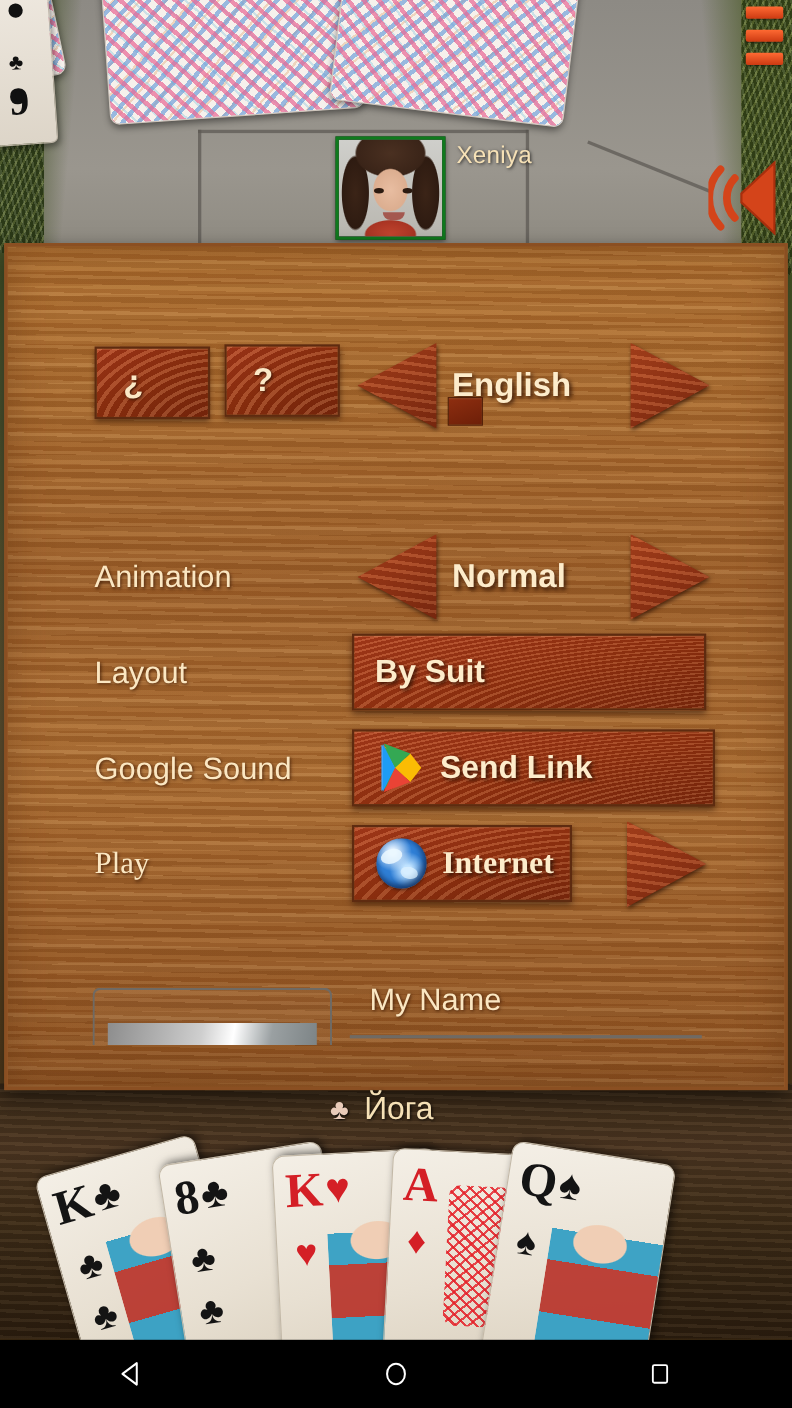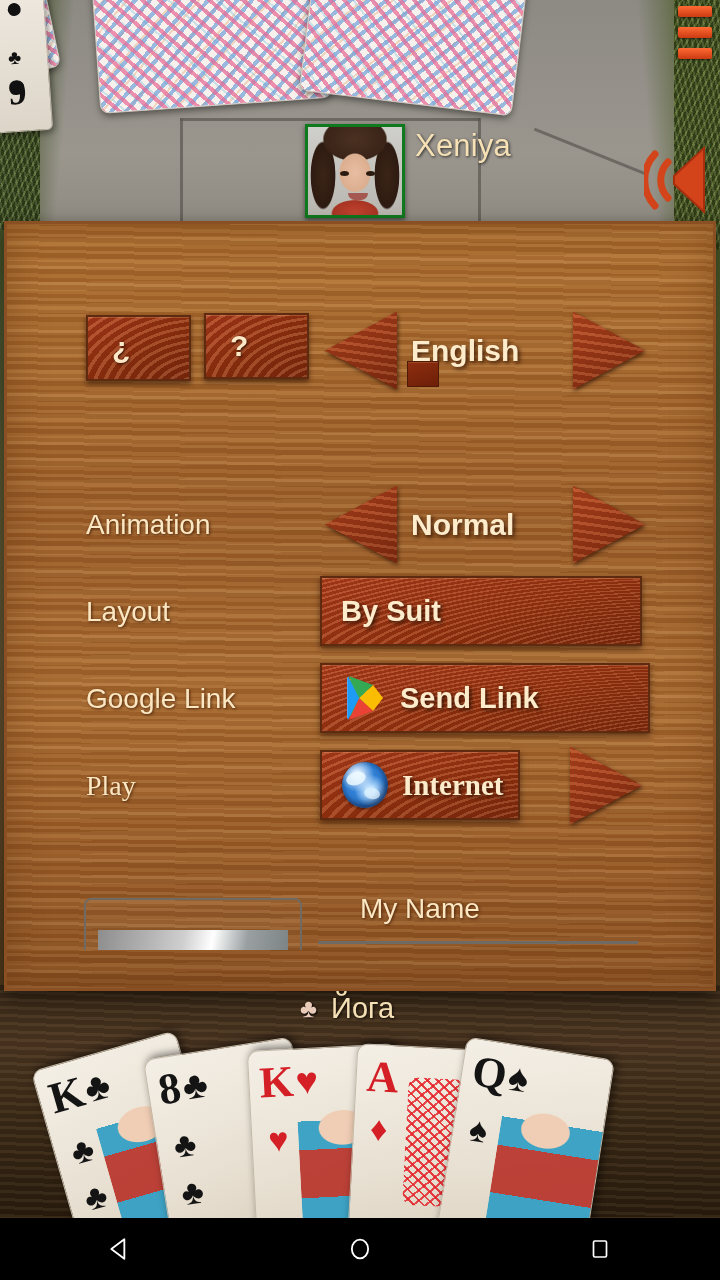--- a/index.html
+++ b/index.html
@@ -91,21 +91,21 @@
       radial-gradient(ellipse 26px 32px at 50% 52%, #e8bda1 0%, #dcae90 58%, rgba(220,174,144,0) 62%),
       radial-gradient(ellipse 44px 30px at 50% 14%, #4a3021 0%, #3a2418 70%, rgba(58,36,24,0) 74%),
       radial-gradient(ellipse 17px 46px at 16% 55%, #3b2417 0%, #2e1b11 70%, rgba(46,27,17,0) 75%),
       radial-gradient(ellipse 17px 46px at 84% 55%, #3b2417 0%, #2e1b11 70%, rgba(46,27,17,0) 75%),
       radial-gradient(ellipse 32px 18px at 50% 98%, #c4452f 0%, #a93524 70%, rgba(169,53,36,0) 75%),
       linear-gradient(180deg,#cfcfcb 0%,#b9b7b0 100%);
   }
   #avatar-wrap .eye { position:absolute; width:9px; height:5px; border-radius:50%; background:#2b1a10; }
   #avatar-wrap .mouth { position:absolute; left:40px; top:66px; width:20px; height:7px;
                         border-radius:0 0 12px 12px; background:#a4584f; }
-  #player-name { position:absolute; left:415px; top:128px; font-size:31px; color:#f6e1b6;
+  #player-name { position:absolute; left:415px; top:128px; font-size:22px; color:#f6e1b6;
                  text-shadow:1px 1px 3px rgba(0,0,0,.75); letter-spacing:.2px; }
 
   
   #panel {
     position:absolute; left:4px; top:221px; width:712px; height:770px;
     border:3px solid #8a4f22;
     background-color:#a2632f;
     background-image:
       repeating-linear-gradient(1.2deg,
         rgba(255,225,180,.10) 0 3px,
@@ -185,21 +185,21 @@
   .globe:after { content:""; position:absolute; left:22px; top:26px; width:16px; height:11px; border-radius:50%;
                  background:rgba(225,243,255,.7); transform:rotate(12deg); }
 
   
   #name-box { position:absolute; left:84px; top:898px; width:218px; height:52px;
               border:2px solid #6f6a64; border-bottom:none; border-radius:7px 7px 0 0;
               background:rgba(255,255,255,.03); overflow:hidden; }
   #name-thumb { position:absolute; left:12px; bottom:0px; width:190px; height:20px;
                 background:linear-gradient(100deg,#8d8d8d 0%,#b5b5b5 28%,#cfcfcf 45%,#ffffff 60%,#9aa0a2 78%,#7d8486 100%); }
   #name-label { position:absolute; left:336px; top:893px; font-size:28px; color:#fbe7c2;
-                text-shadow:1px 1px 3px rgba(60,25,5,.85);margin-left:24px; }
+                text-shadow:1px 1px 3px rgba(60,25,5,.85); }
   #name-underline { position:absolute; left:318px; top:941px; width:320px; height:3px;
                     background:#6f6a64; }
 
   
   #turn { position:absolute; left:300px; top:992px; display:flex; align-items:center; gap:14px; }
   #turn .suit { font-size:26px; color:#e9cbb9; text-shadow:1px 1px 2px #000; }
   #turn .tname { font-size:29px; color:#f6e1b6; text-shadow:1px 1px 3px rgba(0,0,0,.8); }
 
   .hcard { position:absolute; bottom:28px; width:150px; height:205px; border-radius:11px;
            background:linear-gradient(165deg,#f4efe6 0%,#e8e0d2 55%,#d9cfbd 100%);
@@ -315,21 +315,21 @@
     </div>
 
     <div class="row" style="top:344px;">
       <div class="rlabel">Layout</div>
       <div class="wbtn-bar" style="left:313px; top:8px; width:322px;">
         <div class="btxt" style="margin-left:19px;">By Suit</div>
       </div>
     </div>
 
     <div class="row" style="top:431px;">
-      <div class="rlabel">Google Link</div>
+      <div class="rlabel">Google Sound</div>
       <div class="wbtn-bar" style="left:313px; top:8px; width:330px;">
         <div class="gplay">
           <svg viewBox="0 0 42 46" width="42" height="46" aria-hidden="true">
             <path d="M3 2 L27 23 L3 44 Z" fill="#34a853"></path>
             <path d="M3 2 L3 44 L15 23 Z" fill="#4285f4"></path>
             <path d="M27 23 L39 23 L3 44 Z" fill="#ea4335"></path>
             <path d="M27 23 L39 23 L3 2 Z" fill="#fbbc04" opacity=".95"></path>
             <path d="M3 2 L3 44 L15 23 Z" fill="#4da3ff"></path>
             <path d="M15 23 L29 10 L39 23 L29 36 Z" fill="#fbbc04"></path>
             <path d="M15 23 L29 36 L5 45 Z" fill="#ea4335"></path>

